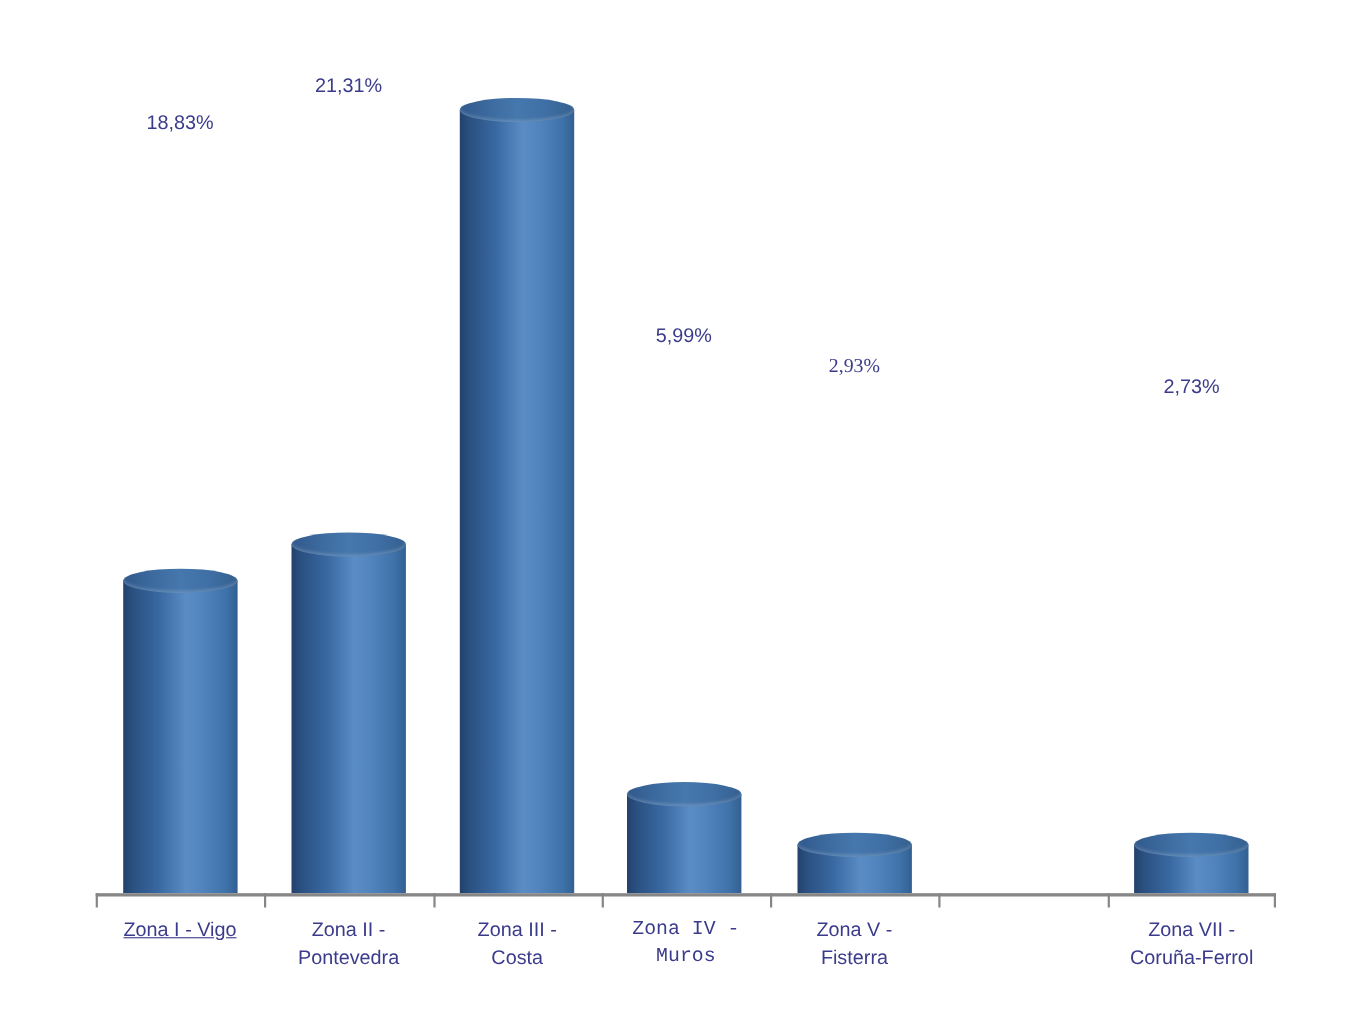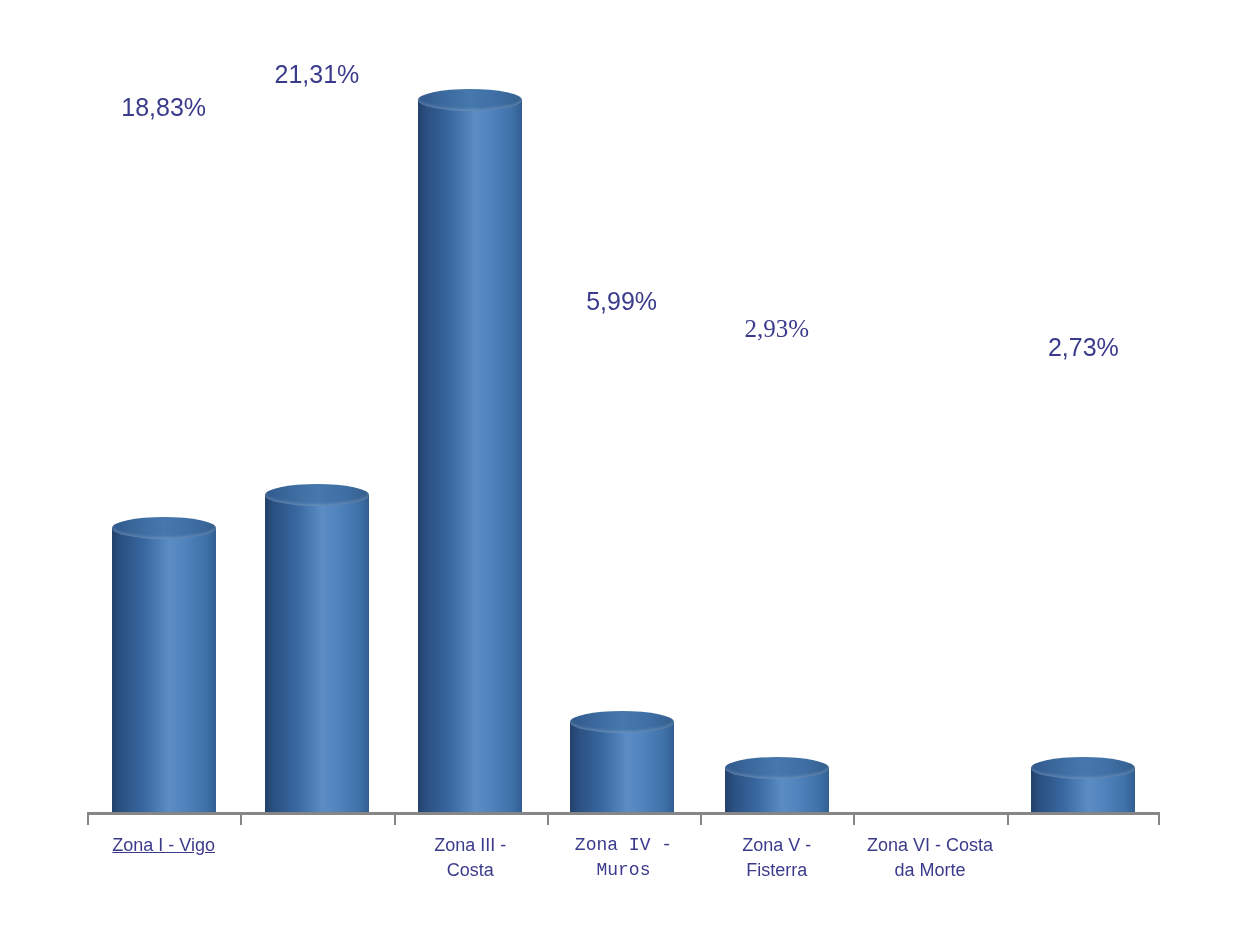--- a/index.html
+++ b/index.html
@@ -77,21 +77,21 @@
         #36618f 100%);
   }
 
   
   .value-label {
     position: absolute;
     left: 50%;
     transform: translateX(-50%);
     white-space: nowrap;
     color: #3b3b8c;
-    font-size: 25px;
+    font-size: 18px;
     font-family: "Liberation Sans", sans-serif;
     line-height: 1;
   }
 
   
   #axis-line {
     position: absolute;
     left: 87px;
     top: 812px;
     width: 1073px;
@@ -190,30 +190,34 @@
   <div class="axis-tick" style="left:546.85px;"></div>
   <div class="axis-tick" style="left:700.14px;"></div>
   <div class="axis-tick" style="left:853.42px;"></div>
   <div class="axis-tick" style="left:1006.71px;"></div>
   <div class="axis-tick" style="left:1158px;"></div>
 
   <div id="category-labels">
     <div class="cat-label" style="left:0px;text-decoration:underline;">
       <div>Zona I - Vigo</div>
     </div>
+    <div class="cat-label" style="left:153.28px;">
+      <div>Zona II -</div>
+      <div>Pontevedra</div>
+    </div>
     <div class="cat-label" style="left:306.57px;">
       <div>Zona III -</div>
       <div>Costa</div>
     </div>
     <div class="cat-label" style="left:459.85px;font-family:Liberation Mono, monospace;">
       <div>Zona IV - Muros</div>
     </div>
     <div class="cat-label" style="left:613.14px;">
       <div>Zona V -</div>
       <div>Fisterra</div>
     </div>
-    <div class="cat-label" style="left:766.42px;">
-      <div>Zona VI - Costa</div>
-      <div>da Morte</div>
+    <div class="cat-label" style="left:919.71px;">
+      <div>Zona VII -</div>
+      <div>Coruña-Ferrol</div>
     </div>
   </div>
 
 </div>
 
 </body></html>

